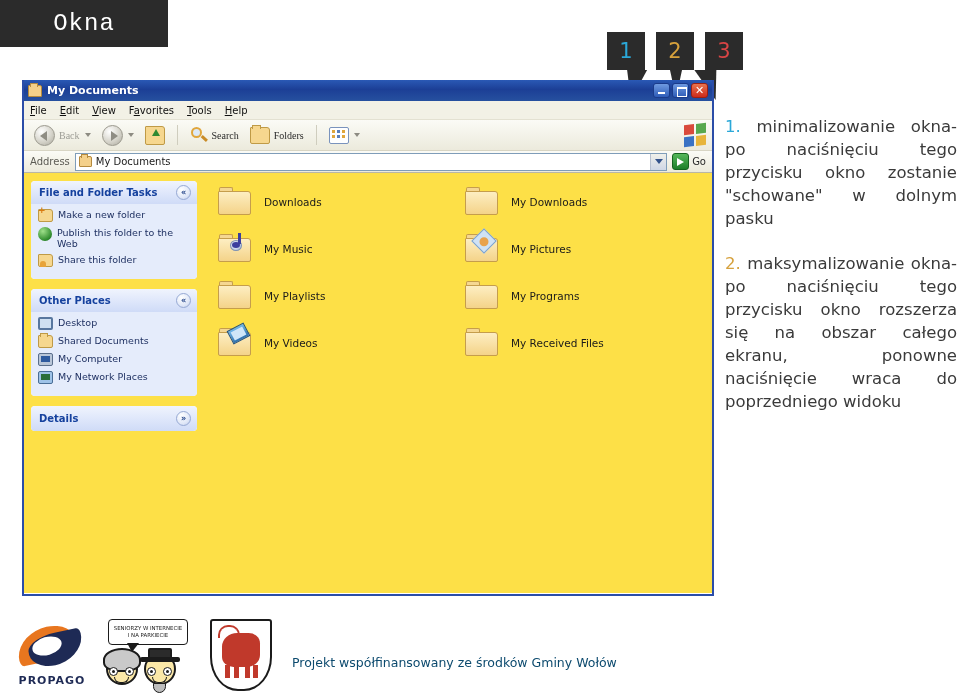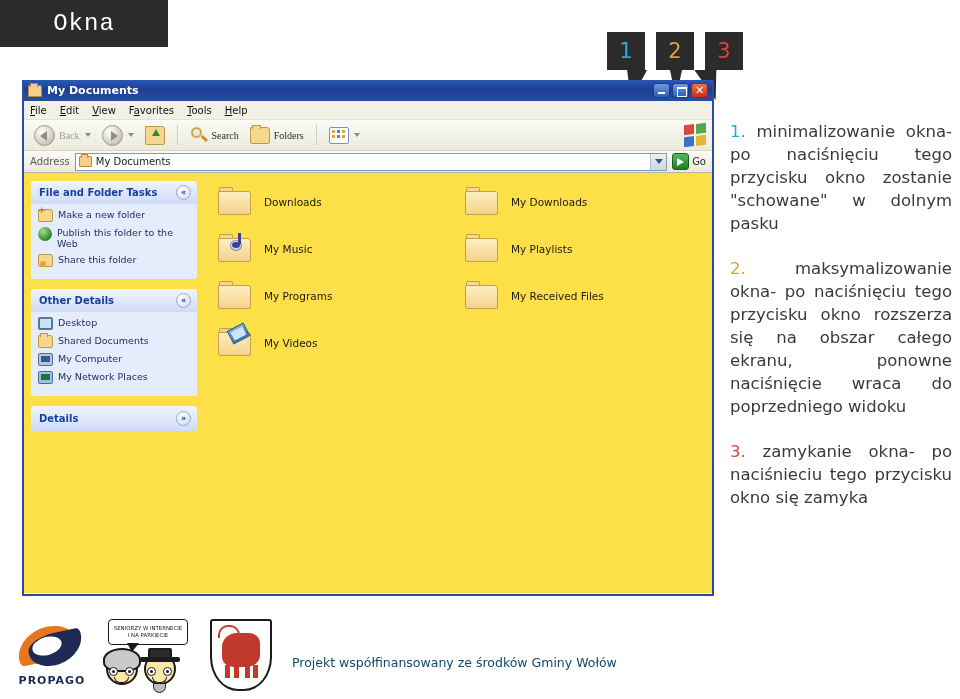--- a/index.html
+++ b/index.html
@@ -221,21 +221,21 @@
   .ov.vid { left:11px; top:-2px; width:19px; height:15px;
             background:linear-gradient(180deg,#6fb7ea,#2b6fae); border:1px solid #1d4f80;
             transform:rotate(-28deg); }
   .ov.vid:after { content:""; position:absolute; left:2px; top:2px; width:13px;height:9px;
                   background:#cfe6f8; }
   .flabel { font-size:10.5px; color:#1a1a1a; }
 
   
   .notes { position:absolute; left:722px; top:112px; width:238px; }
   .note { margin-bottom:22px; }
-  .note p { margin:8px; font-size:16.5px; line-height:23px; color:#3a3a3a;
+  .note p { margin:3px; font-size:16.5px; line-height:23px; color:#3a3a3a;
             text-align:justify; text-justify:inter-word;
             font-family:"DejaVu Sans", sans-serif; font-weight:400; }
   .note p .n { font-weight:400; }
   .note.n1 .n { color:#2ba8d8; }
   .note.n2 .n { color:#d6a13c; }
   .note.n3 .n { color:#d84545; }
 
   
   .footer { position:absolute; left:0; bottom:0; width:960px; height:92px; }
   .logo-propago { position:absolute; left:16px; top:18px; width:72px; height:62px; }
@@ -428,21 +428,21 @@
           </div>
           <div class="prow">
             <span class="micon share"></span>
             <span class="ptext">Share this folder</span>
           </div>
         </div>
       </div>
 
       <div class="panel">
         <div class="panel-head">
-          <span class="ph">Other Details</span>
+          <span class="ph">Other Places</span>
           <span class="chev">
             <span class="g">«</span>
           </span>
         </div>
         <div class="panel-body">
           <div class="prow">
             <span class="micon desktop"></span>
             <span class="ptext">Desktop</span>
           </div>
           <div class="prow">
@@ -493,67 +493,72 @@
           <span class="fic">
             <i class="tab"></i>
               <i class="body"></i>
             <span class="ov music">
                 <i class="disc"></i>
                 <i class="note"></i>
               </span>
           </span>
           <span class="flabel">My Music</span>
         </div>
+        <div class="fitem">
+          <span class="fic">
+            <i class="tab"></i>
+              <i class="body"></i>
+            <span class="ov pic"></span>
+          </span>
+          <span class="flabel">My Pictures</span>
+        </div>
 
         <div class="fitem">
           <span class="fic">
               <i class="tab"></i>
               <i class="body"></i>
             </span>
           <span class="flabel">My Playlists</span>
         </div>
         <div class="fitem">
           <span class="fic">
               <i class="tab"></i>
               <i class="body"></i>
             </span>
           <span class="flabel">My Programs</span>
         </div>
 
         <div class="fitem">
           <span class="fic">
+            <i class="tab"></i>
+              <i class="body"></i>
+            <span class="ov vid"></span>
+          </span>
+          <span class="flabel">My Videos</span>
+        </div>
+        <div class="fitem">
+          <span class="fic">
               <i class="tab"></i>
               <i class="body"></i>
             </span>
           <span class="flabel">My Received Files</span>
-        </div>
-        <div class="fitem">
-          <span class="fic">
-            <i class="tab"></i>
-              <i class="body"></i>
-            <span class="ov vid"></span>
-          </span>
-          <span class="flabel">My Videos</span>
         </div>
 
       </div>
     </div>
 
   </div>
 </div>
 
 <div class="notes">
   <div class="note n1">
     <p><span class="n">1.</span><span> minimalizowanie okna- po naciśnięciu tego przycisku okno zostanie "schowane" w dolnym pasku</span></p>
   </div>
   <div class="note n2">
     <p><span class="n">2.</span><span> maksymalizowanie okna- po naciśnięciu tego przycisku okno rozszerza się na obszar całego ekranu, ponowne naciśnięcie wraca do poprzedniego widoku</span></p>
-  </div>
-  <div class="note n3">
-    <p><span class="n">3.</span><span> zamykanie okna- po naciśnieciu tego przycisku okno się zamyka</span></p>
   </div>
 </div>
 
 <div class="footer">
 
   <div class="logo-propago">
     <span class="sw1"></span>
     <span class="sw2"></span>
     <span class="cut"></span>
     <span class="lt">PROPAGO</span>

